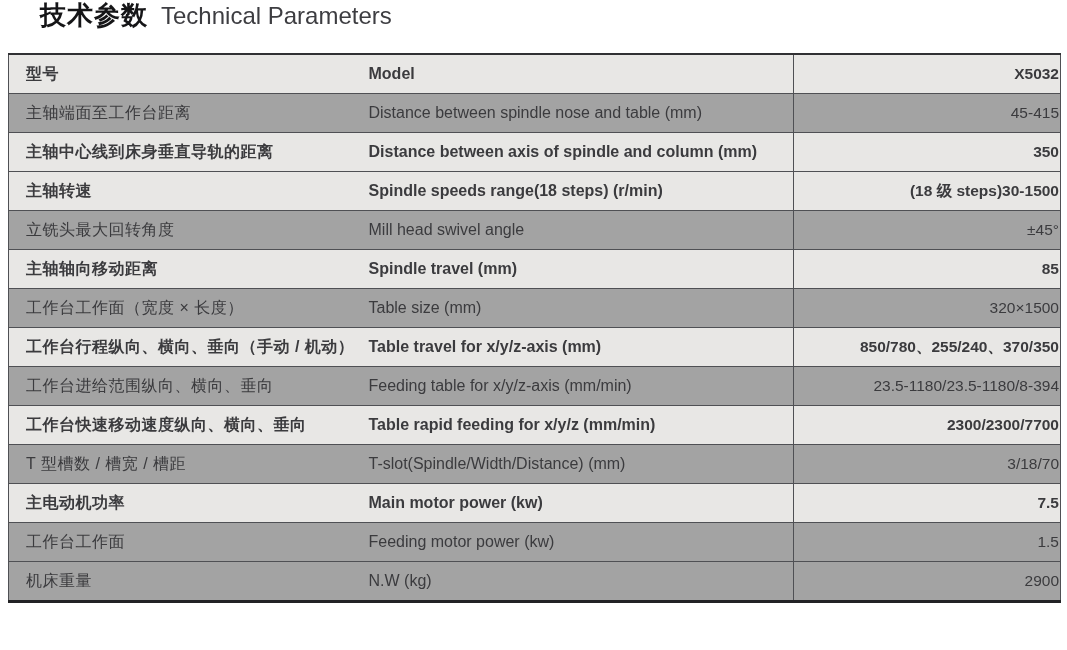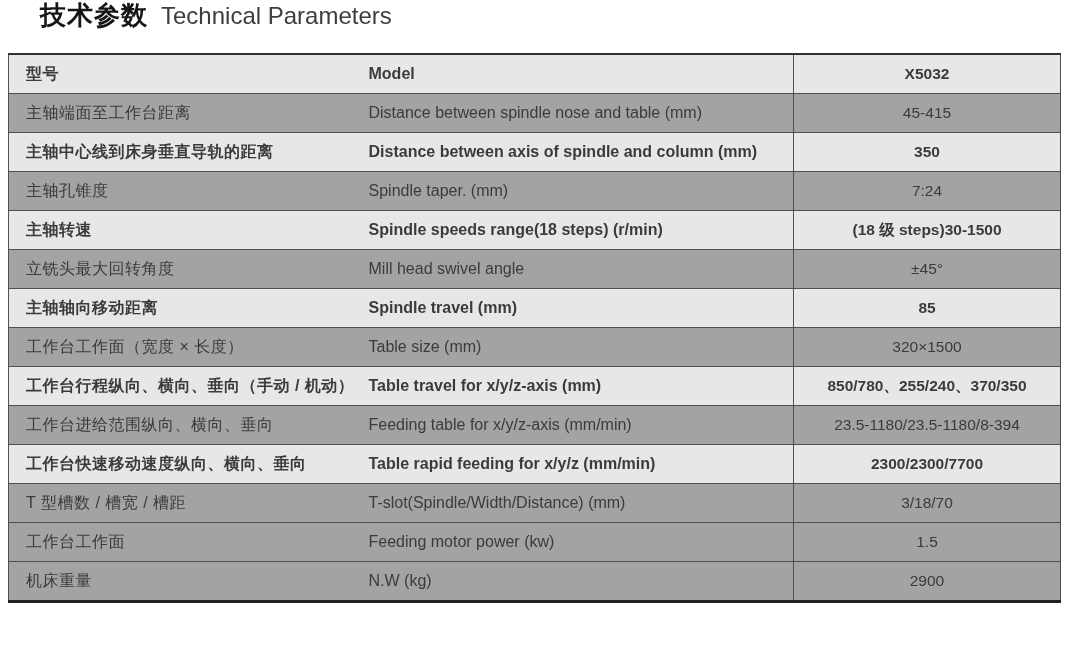--- a/index.html
+++ b/index.html
@@ -63,21 +63,21 @@
     padding-left: 17px;
     font-size: 16px;
     letter-spacing: 0.5px;
   }
   td.c2 {
     padding-left: 8px;
     font-size: 16px;
   }
   td.c3 {
     border-left: 1px solid #4f5054;
-    text-align: center;
+    text-align: right;
     font-size: 15.5px;
   }
 </style>
 </head>
 <body>
 
 <div class="page">
 
   <div class="title-bar">
     <span class="title-zh">技术参数</span><span class="title-en">Technical Parameters</span>
@@ -97,25 +97,20 @@
   </tr>
         <tr>
     <td class="c1">主轴端面至工作台距离</td>
     <td class="c2">Distance between spindle nose and table (mm)</td>
     <td class="c3">45-415</td>
   </tr>
         <tr class="alt">
     <td class="c1">主轴中心线到床身垂直导轨的距离</td>
     <td class="c2">Distance between axis of spindle  and column (mm)</td>
     <td class="c3">350</td>
-  </tr>
-        <tr>
-    <td class="c1">主轴孔锥度</td>
-    <td class="c2">Spindle taper. (mm)</td>
-    <td class="c3">7:24</td>
   </tr>
         <tr class="alt">
     <td class="c1">主轴转速</td>
     <td class="c2">Spindle speeds range(18 steps) (r/min)</td>
     <td class="c3">(18 级 steps)30-1500</td>
   </tr>
         <tr>
     <td class="c1">立铣头最大回转角度</td>
     <td class="c2">Mill head swivel angle</td>
     <td class="c3">±45°</td>
@@ -143,20 +138,25 @@
         <tr class="alt">
     <td class="c1">工作台快速移动速度纵向、横向、垂向</td>
     <td class="c2">Table rapid feeding for x/y/z (mm/min)</td>
     <td class="c3">2300/2300/7700</td>
   </tr>
         <tr>
     <td class="c1">T 型槽数 / 槽宽 / 槽距</td>
     <td class="c2">T-slot(Spindle/Width/Distance) (mm)</td>
     <td class="c3">3/18/70</td>
   </tr>
+        <tr class="alt">
+    <td class="c1">主电动机功率</td>
+    <td class="c2">Main motor power (kw)</td>
+    <td class="c3">7.5</td>
+  </tr>
         <tr>
     <td class="c1">工作台工作面</td>
     <td class="c2">Feeding motor power (kw)</td>
     <td class="c3">1.5</td>
   </tr>
         <tr>
     <td class="c1">机床重量</td>
     <td class="c2">N.W (kg)</td>
     <td class="c3">2900</td>
   </tr>

